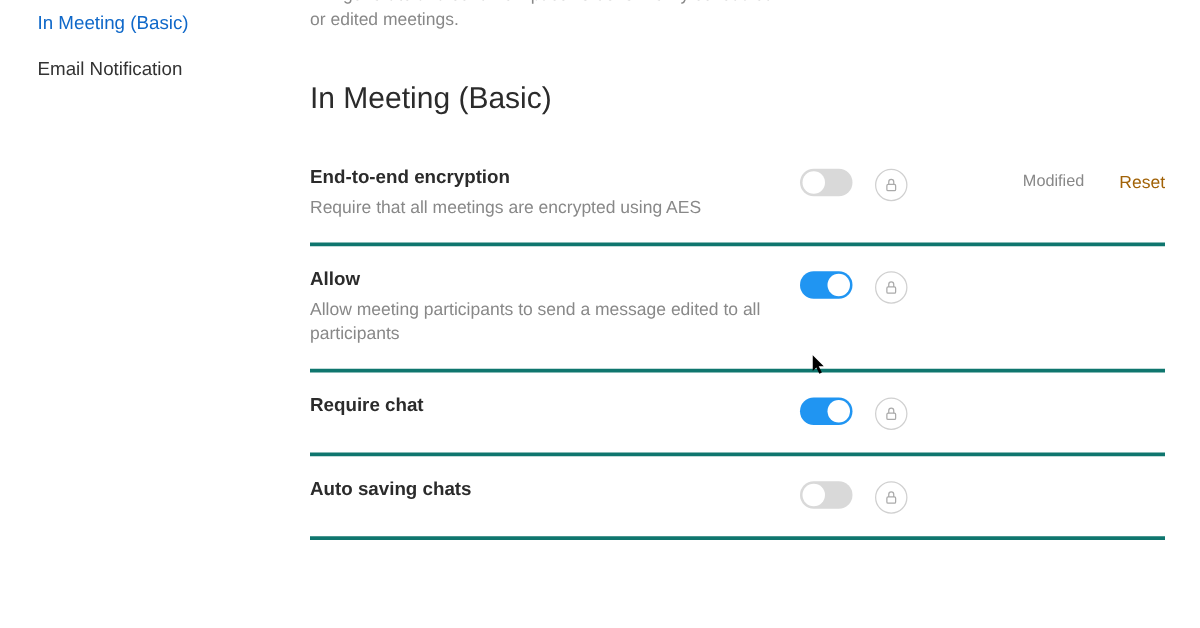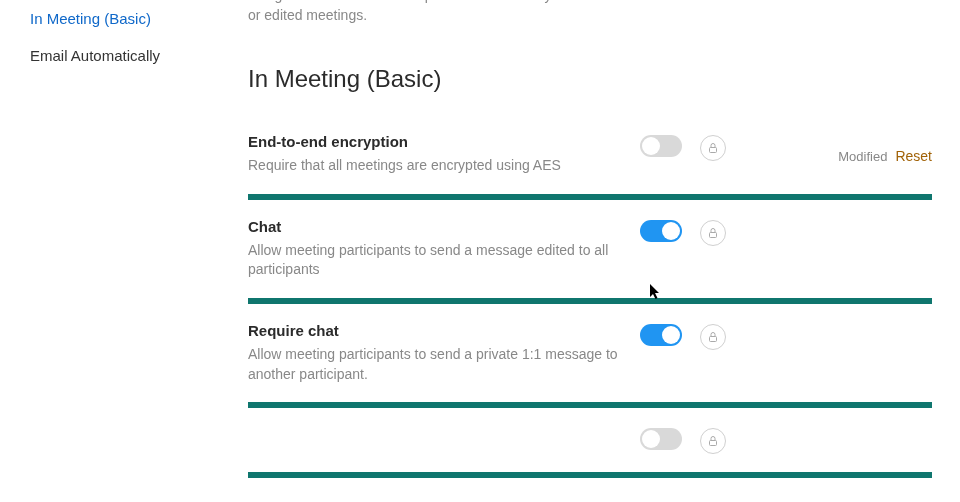--- a/index.html
+++ b/index.html
@@ -4,46 +4,46 @@
 <style>
   * { box-sizing: border-box; margin: 0; padding: 0; }
   html, body { width: 960px; height: 502px; font-family: -apple-system, "Helvetica Neue", Arial, sans-serif; background: #fff; color: #222; overflow: hidden; }
   .page { display: flex; width: 960px; height: 360px; }
   .sidebar { width: 240px; padding: 0 0 0 30px; }
   .sidebar-item { font-size: 15px; color: #333; padding: 10px 0; cursor: pointer; }
   .sidebar-item.active { color: #0f68c9; }
   .main { flex: 1; padding: 0 28px 0 8px; position: relative; }
   .trunc-desc { color: #888; font-size: 14px; line-height: 1.4; margin: 0 0 40px 0; width: 380px; }
   .section-title { font-size: 24px; font-weight: 500; color: #2b2b2b; margin: 22px 0 22px 0; }
-  .setting { display: flex; border-bottom: 6px solid #0f766e; padding: 18px 0; }
+  .setting { display: flex; border-bottom: 3px solid #0f766e; padding: 18px 0; }
   .setting:last-child { border-bottom: none; }
   .setting-text { width: 380px; }
   .setting-title { font-size: 15px; font-weight: 600; color: #2b2b2b; margin-bottom: 6px; }
   .setting-desc { font-size: 14px; color: #888; line-height: 1.4; }
   .setting-controls { display: flex; align-items: flex-start; gap: 18px; padding-top: 2px; margin-left: 12px; }
   .toggle { width: 42px; height: 22px; border-radius: 11px; position: relative; cursor: pointer; }
   .toggle.off { background: #d9d9d9; }
   .toggle.on { background: #2095f2; }
   .toggle .knob { width: 18px; height: 18px; background: #fff; border-radius: 50%; position: absolute; top: 2px; }
   .toggle.off .knob { left: 2px; }
   .toggle.on .knob { right: 2px; }
   .lock { width: 26px; height: 26px; border: 1px solid #d0d0d0; border-radius: 50%; display: flex; align-items: center; justify-content: center; cursor: pointer; }
   .lock svg { width: 12px; height: 12px; }
-  .setting-right { margin-left: auto; display: flex; align-items: center; gap: 8px; padding-top: 4px; }
+  .setting-right { margin-left: auto; display: flex; gap: 28px; padding-top: 4px; }
   .modified { font-size: 13px; color: #888; }
   .reset { font-size: 14px; color: #a16207; cursor: pointer; }
   .cursor { position: absolute; font-size: 14px; color: #000; pointer-events: none; }
 </style>
 </head>
 <body>
 
 <div class="page">
   <div class="sidebar">
     <div class="sidebar-item active">In Meeting (Basic)</div>
-    <div class="sidebar-item">Email Automatically</div>
+    <div class="sidebar-item">Email Notification</div>
   </div>
 
   <div class="main">
     <div class="trunc-desc" style="margin-top:-14px">Will generate and send new passwords for newly scheduled or edited meetings.</div>
 
     <div class="section-title">In Meeting (Basic)</div>
 
     <div class="setting">
       <div class="setting-text">
         <div class="setting-title">End-to-end encryption</div>
@@ -61,56 +61,56 @@
         </div>
       </div>
       <div class="setting-right">
         <span class="modified">Modified</span>
         <span class="reset">Reset</span>
       </div>
     </div>
 
     <div class="setting">
       <div class="setting-text">
-        <div class="setting-title">Chat</div>
+        <div class="setting-title">Allow</div>
         <div class="setting-desc">Allow meeting participants to send a message edited to all participants</div>
       </div>
       <div class="setting-controls">
         <div class="toggle on">
             <div class="knob"></div>
           </div>
         <div class="lock">
           <svg viewBox="0 0 24 24" fill="none" stroke="#aaa" stroke-width="2">
               <rect x="5" y="11" width="14" height="10" rx="2"></rect>
               <path d="M8 11V7a4 4 0 0 1 8 0v4"></path>
             </svg>
         </div>
       </div>
     </div>
 
     <div class="setting">
       <div class="setting-text">
         <div class="setting-title">Require chat</div>
-        <div class="setting-desc">Allow meeting participants to send a private 1:1 message to another participant.</div>
       </div>
       <div class="setting-controls">
         <div class="toggle on">
             <div class="knob"></div>
           </div>
         <div class="lock">
           <svg viewBox="0 0 24 24" fill="none" stroke="#aaa" stroke-width="2">
               <rect x="5" y="11" width="14" height="10" rx="2"></rect>
               <path d="M8 11V7a4 4 0 0 1 8 0v4"></path>
             </svg>
         </div>
       </div>
     </div>
 
     <div class="setting">
       <div class="setting-text">
+        <div class="setting-title">Auto saving chats</div>
       </div>
       <div class="setting-controls">
         <div class="toggle off">
             <div class="knob"></div>
           </div>
         <div class="lock">
           <svg viewBox="0 0 24 24" fill="none" stroke="#aaa" stroke-width="2">
               <rect x="5" y="11" width="14" height="10" rx="2"></rect>
               <path d="M8 11V7a4 4 0 0 1 8 0v4"></path>
             </svg>

